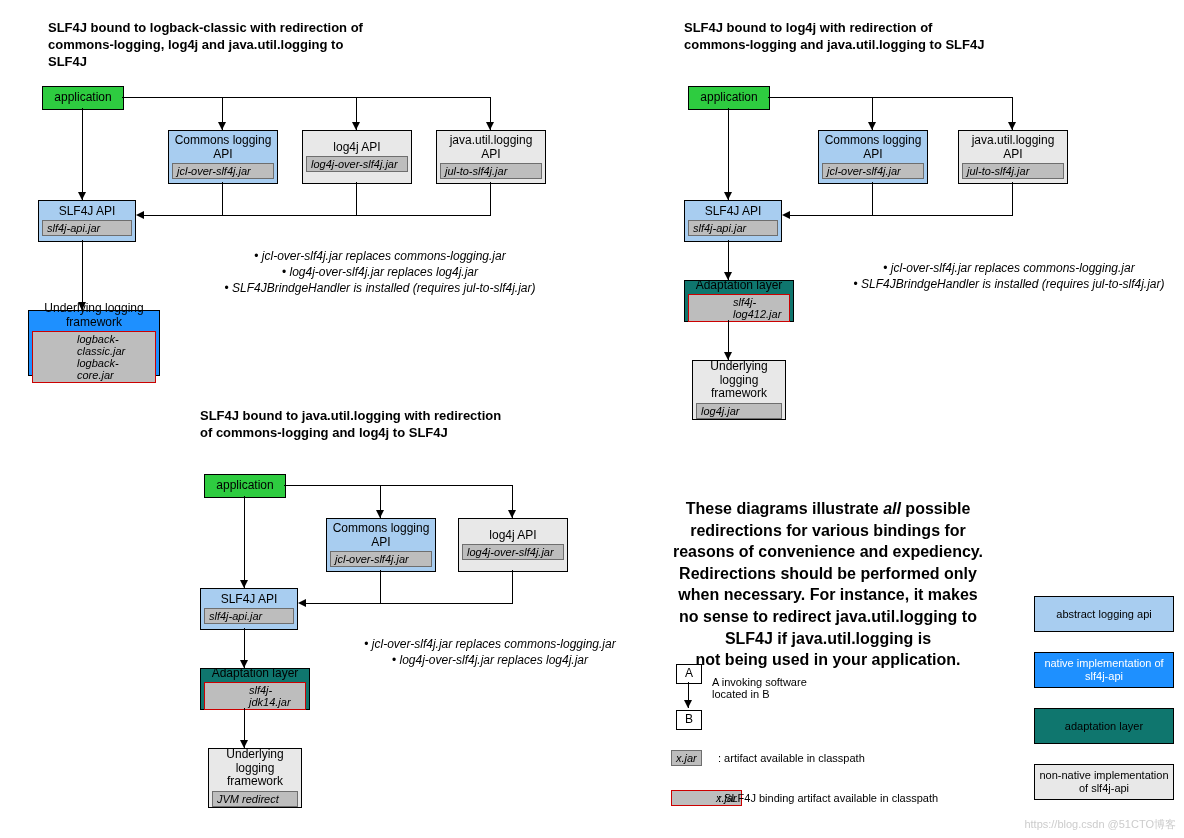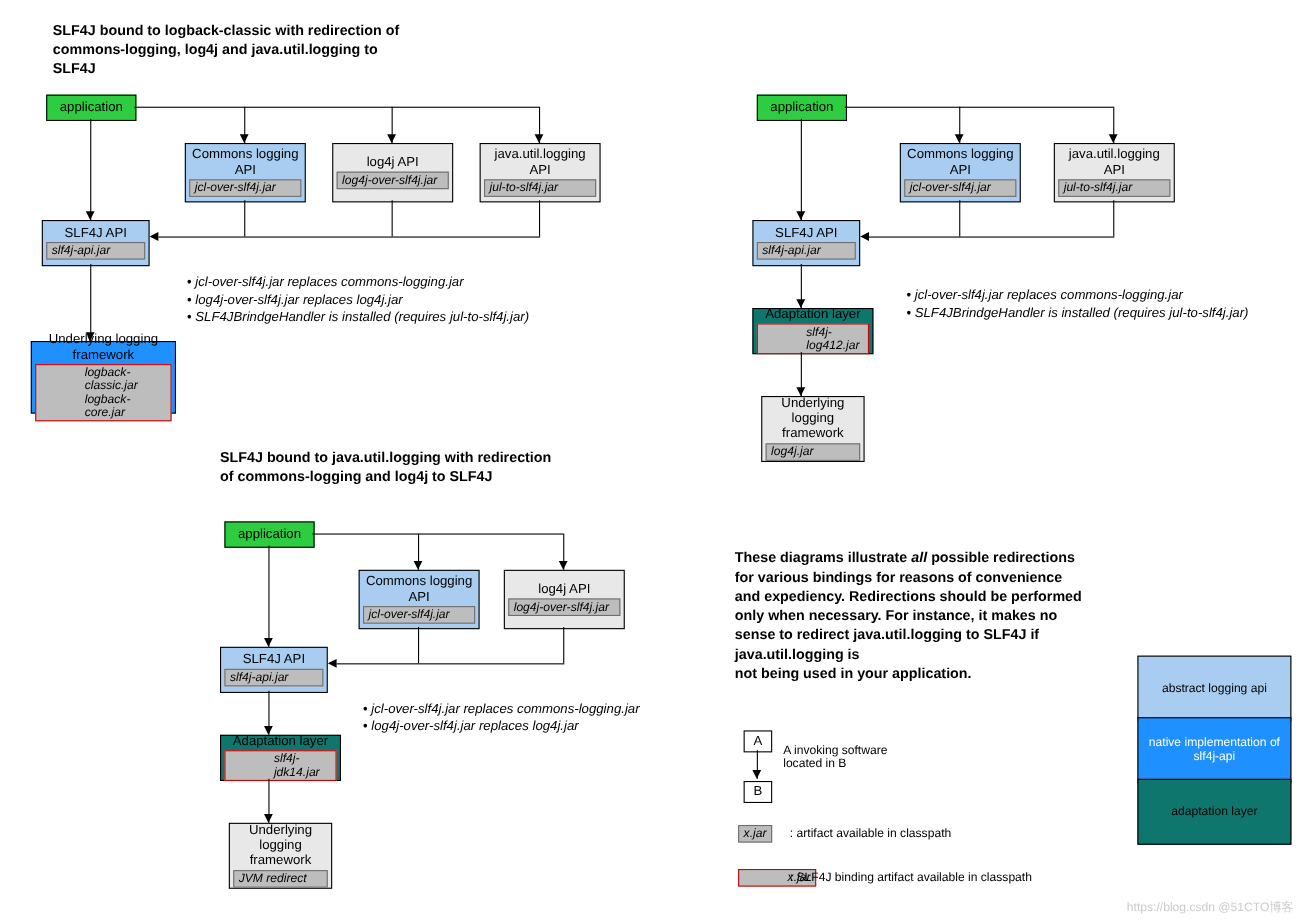--- a/index.html
+++ b/index.html
@@ -7,27 +7,27 @@
   .title{position:absolute;font-weight:bold;font-size:13px;line-height:1.3;}
   .box{position:absolute;border:1px solid #000;text-align:center;display:flex;flex-direction:column;justify-content:center;font-size:12px;}
   .box .label{padding:2px 4px;line-height:1.15;}
   .jar{background:#bdbdbd;border:1px solid #6e6e6e;font-style:italic;font-size:11px;padding:1px 4px;margin:0 3px 3px 3px;text-align:left;}
   .jar.red{border:1px solid #c00;padding-left:44px;}
   .green{background:#2ecc40;}
   .lblue{background:#a8cdf0;}
   .dblue{background:#1e90ff;}
   .teal{background:#0f766e;}
   .grey{background:#e8e8e8;}
-  .note{position:absolute;font-size:12px;line-height:1.35;}
+  .note{position:absolute;font-size:12px;line-height:1.35;text-align:center;}
   .note i{font-style:italic;}
   .vline{position:absolute;width:0;border-left:1px solid #000;}
   .hline{position:absolute;height:0;border-top:1px solid #000;}
   .ahead-d{position:absolute;width:0;height:0;border-left:4px solid transparent;border-right:4px solid transparent;border-top:8px solid #000;}
   .ahead-l{position:absolute;width:0;height:0;border-top:4px solid transparent;border-bottom:4px solid transparent;border-right:8px solid #000;}
-  .legend-box{position:absolute;border:1px solid #000;width:130px;height:34px;display:flex;align-items:center;justify-content:center;text-align:center;font-size:11px;line-height:1.15;padding:12px 4px;}
+  .legend-box{position:absolute;border:1px solid #000;width:130px;height:34px;display:flex;align-items:center;justify-content:center;text-align:center;font-size:11px;line-height:1.15;padding:0 4px;}
   .legend-text{position:absolute;font-size:11px;}
   .watermark{position:absolute;right:8px;bottom:6px;color:#ccc;font-size:11px;}
 </style>
 </head>
 <body>
 
 <div class="canvas">
 
   <div class="title" style="left:48px;top:20px;width:320px">SLF4J bound to logback-classic with redirection of commons-logging, log4j and java.util.logging to SLF4J</div>
 
@@ -77,20 +77,21 @@
 
   <div class="vline" style="left:82px;top:240px;height:70px"></div>
   <div class="ahead-d" style="left:78px;top:302px"></div>
 
   <div class="note" style="left:170px;top:248px;width:420px">
     • <i>jcl-over-slf4j.jar replaces commons-logging.jar</i><br>
     • <i>log4j-over-slf4j.jar replaces log4j.jar</i><br>
     • <i>SLF4JBrindgeHandler is installed (requires jul-to-slf4j.jar)</i>
   </div>
 
+  <div class="title" style="left:684px;top:20px;width:310px">SLF4J bound to log4j with redirection of commons-logging and java.util.logging to SLF4J</div>
 
   <div class="box green" style="left:688px;top:86px;width:80px;height:22px">
       <span class="label">application</span>
     </div>
 
   <div class="box lblue" style="left:818px;top:130px;width:108px;height:52px">
     <span class="label">Commons logging API</span>
     <div class="jar">jcl-over-slf4j.jar</div>
   </div>
   <div class="box grey" style="left:958px;top:130px;width:108px;height:52px">
@@ -182,21 +183,21 @@
   <div class="vline" style="left:244px;top:628px;height:40px"></div>
     <div class="ahead-d" style="left:240px;top:660px"></div>
   <div class="vline" style="left:244px;top:708px;height:40px"></div>
     <div class="ahead-d" style="left:240px;top:740px"></div>
 
   <div class="note" style="left:330px;top:636px;width:320px">
     • <i>jcl-over-slf4j.jar replaces commons-logging.jar</i><br>
     • <i>log4j-over-slf4j.jar replaces log4j.jar</i>
   </div>
 
-  <div class="note" style="left:668px;top:498px;width:320px;font-weight:bold;font-size:13px;line-height:1.35">
+  <div class="note" style="left:668px;top:498px;width:320px;font-weight:bold;font-size:16px;line-height:1.35">
     <span>These diagrams illustrate </span><i>all</i><span> possible redirections for various bindings for reasons of convenience and expediency. Redirections should be performed only when necessary. For instance, it makes no sense to redirect java.util.logging to SLF4J if java.util.logging is</span><br>
     <span>not being used in your application.</span>
   </div>
 
   <div class="box" style="left:676px;top:664px;width:24px;height:18px;background:#fff">
       <span class="label">A</span>
     </div>
   <div class="vline" style="left:688px;top:682px;height:26px"></div>
     <div class="ahead-d" style="left:684px;top:700px"></div>
   <div class="box" style="left:676px;top:710px;width:24px;height:18px;background:#fff">
@@ -216,15 +217,18 @@
 
   <div class="legend-box lblue" style="left:1034px;top:596px">
       <span>abstract logging api</span>
     </div>
   <div class="legend-box dblue" style="left:1034px;top:652px;color:#fff">
       <span>native implementation of slf4j-api</span>
     </div>
   <div class="legend-box teal" style="left:1034px;top:708px">
       <span>adaptation layer</span>
     </div>
+  <div class="legend-box grey" style="left:1034px;top:764px">
+      <span>non-native implementation of slf4j-api</span>
+    </div>
 
   <div class="watermark">https://blog.csdn  @51CTO博客</div>
 </div>
 
 </body></html>

